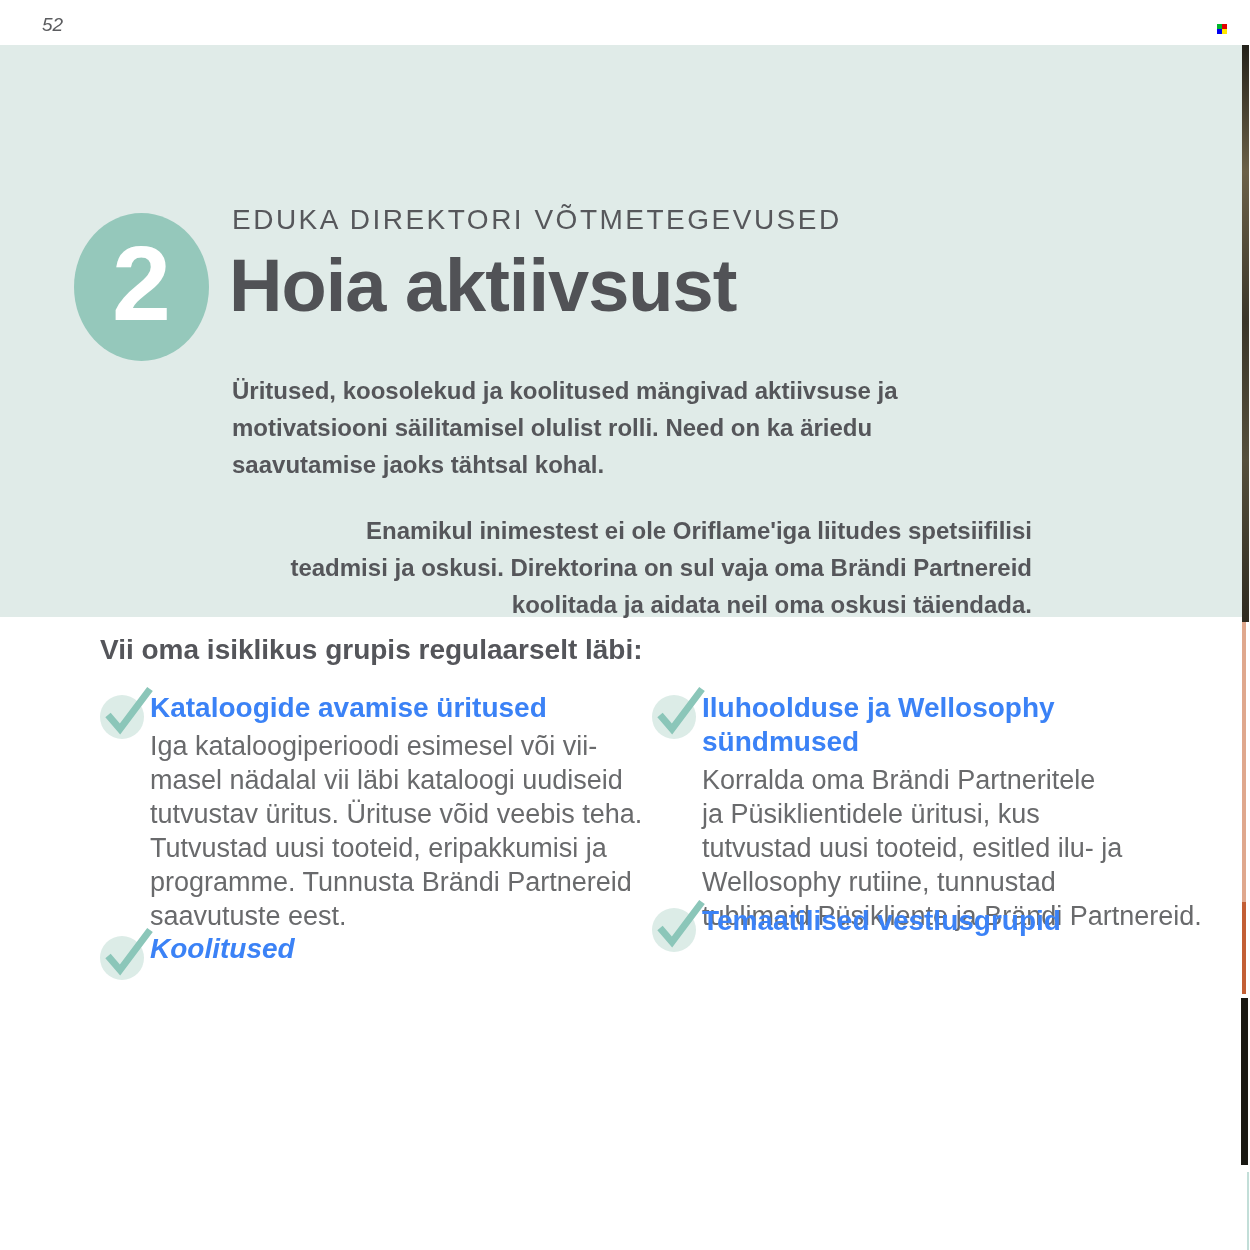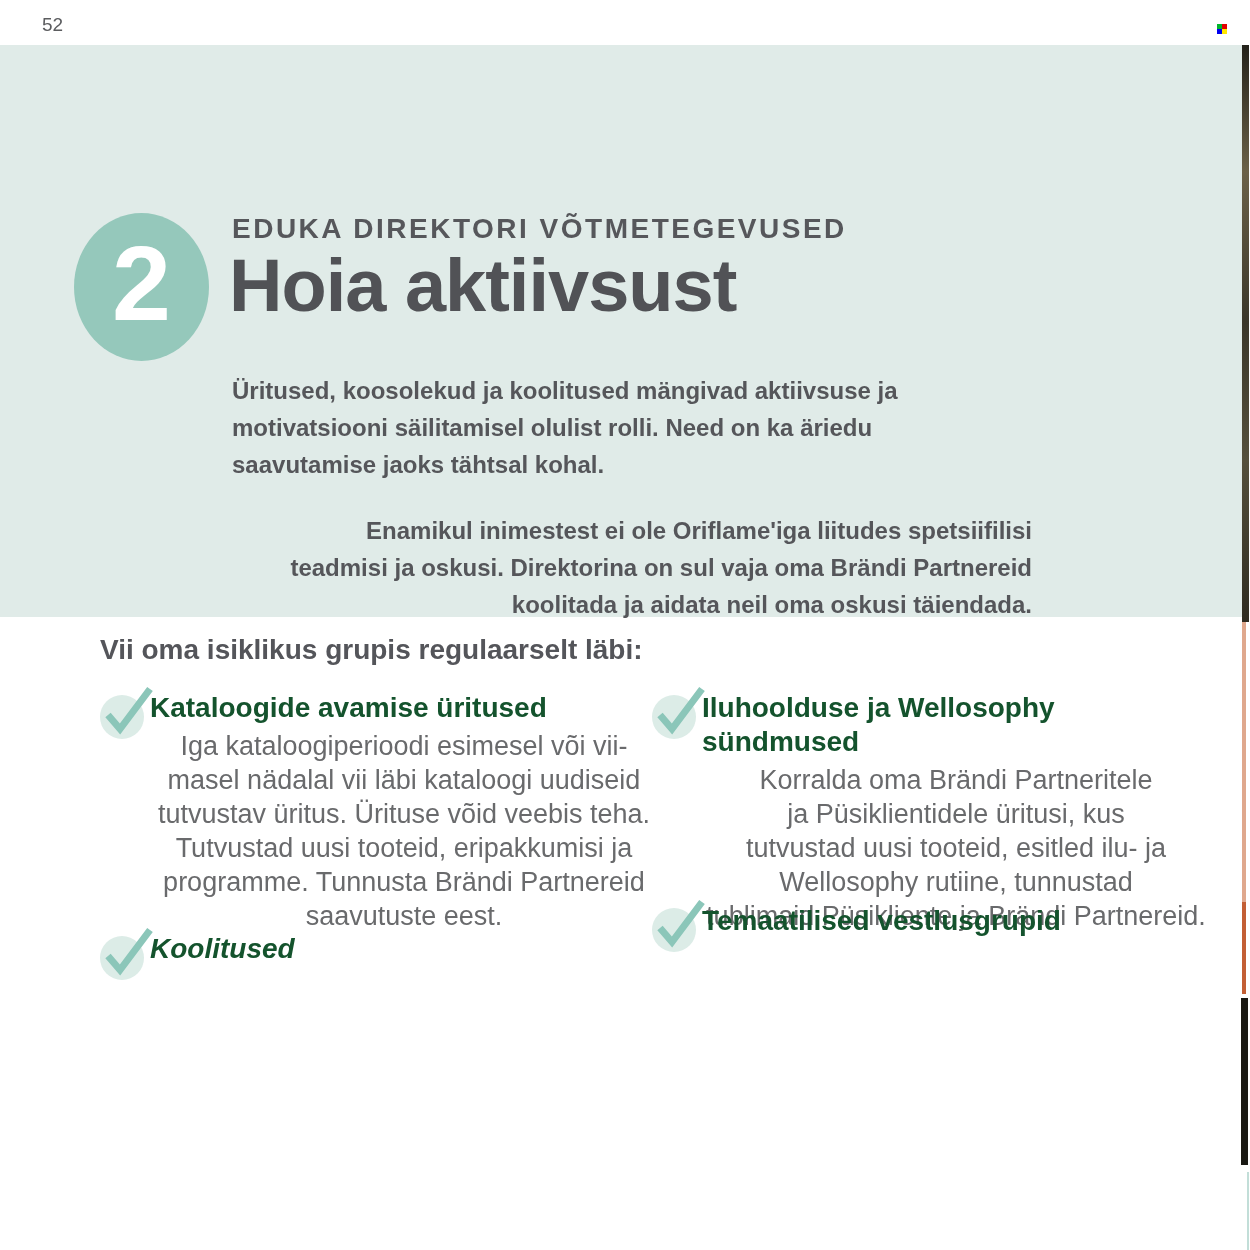--- a/index.html
+++ b/index.html
@@ -7,21 +7,21 @@
     position: relative;
     width: 1250px;
     height: 1250px;
     background: #ffffff;
     overflow: hidden;
     font-family: "Liberation Sans", sans-serif;
     color: #55565a;
   }
   .page-number {
     position: absolute; left: 42px; top: 14px;
-    font-size: 19px; color: #5b5c5f;
+    font-size: 19px; color: #5b5c5f; font-style: italic;
   }
   .pixel-marker {
     position: absolute; left: 1217px; top: 24px;
     width: 10px; height: 10px;
     display: grid; grid-template-columns: 5px 5px; grid-template-rows: 5px 5px;
   }
   .pixel-marker span { display: block; width: 5px; height: 5px; }
 
   
   .hero {
@@ -34,22 +34,22 @@
     width: 135px; height: 148px;
     background: #95c8bb;
     border-radius: 50%;
     display: flex; align-items: center; justify-content: center;
   }
   .step-circle .num {
     color: #ffffff; font-size: 106px; font-weight: 700;
     line-height: 1; transform: translateY(-4px);
   }
   .kicker {
-    position: absolute; left: 232px; top: 168px;
-    font-size: 28px; letter-spacing: 2.5px; font-weight: 700;
+    position: absolute; left: 232px; top: 159px;
+    font-size: 28px; letter-spacing: 2.5px; font-weight: 400;
     color: #56575b;
   }
   .hero-title {
     position: absolute; left: 229px; top: 204px;
     font-size: 74px; font-weight: 700; letter-spacing: -1px;
     color: #515256; line-height: 1;
   }
   .hero-par {
     position: absolute; left: 232px;
     width: 800px;
@@ -74,27 +74,26 @@
   .check-item.pos-l1 { left: 100px; top: 691px; }
   .check-item.pos-r1 { left: 652px; top: 691px; }
   .check-item.pos-l2 { left: 100px; top: 932px; font-style: italic; }
   .check-item.pos-r2 { left: 652px; top: 904px; }
   .check-item .check-icon {
     position: absolute; left: -6px; top: -10px;
     width: 64px; height: 64px;
   }
   .check-item h3 {
     margin: 0 0 4px 0;
-    font-size: 28px; font-weight: 700; color: #14532d;
+    font-size: 28px; font-weight: 700; color: #3b82f6;
     line-height: 34px;
   }
   .check-item .body {
     font-size: 27px; line-height: 34px; color: #696a6c;
     white-space: pre-line;
-    text-align: center;
   }
 
   
   .edge { position: absolute; }
   .edge-a { left: 1242px; top: 45px;  width: 7px; height: 577px;
             background: linear-gradient(180deg,#24221a 0%,#6b6148 22%,#3b372a 48%,#55503c 72%,#2e2b20 100%); }
   .edge-b { left: 1242px; top: 622px; width: 4px; height: 280px; background: #dfa88d; }
   .edge-b2{ left: 1242px; top: 902px; width: 4px; height: 92px;  background: #c35f35; }
   .edge-c { left: 1241px; top: 998px; width: 7px; height: 167px; background: #191813; }
   .edge-d { left: 1247px; top: 1172px; width: 2px; height: 78px; background: #c2ded8; }

